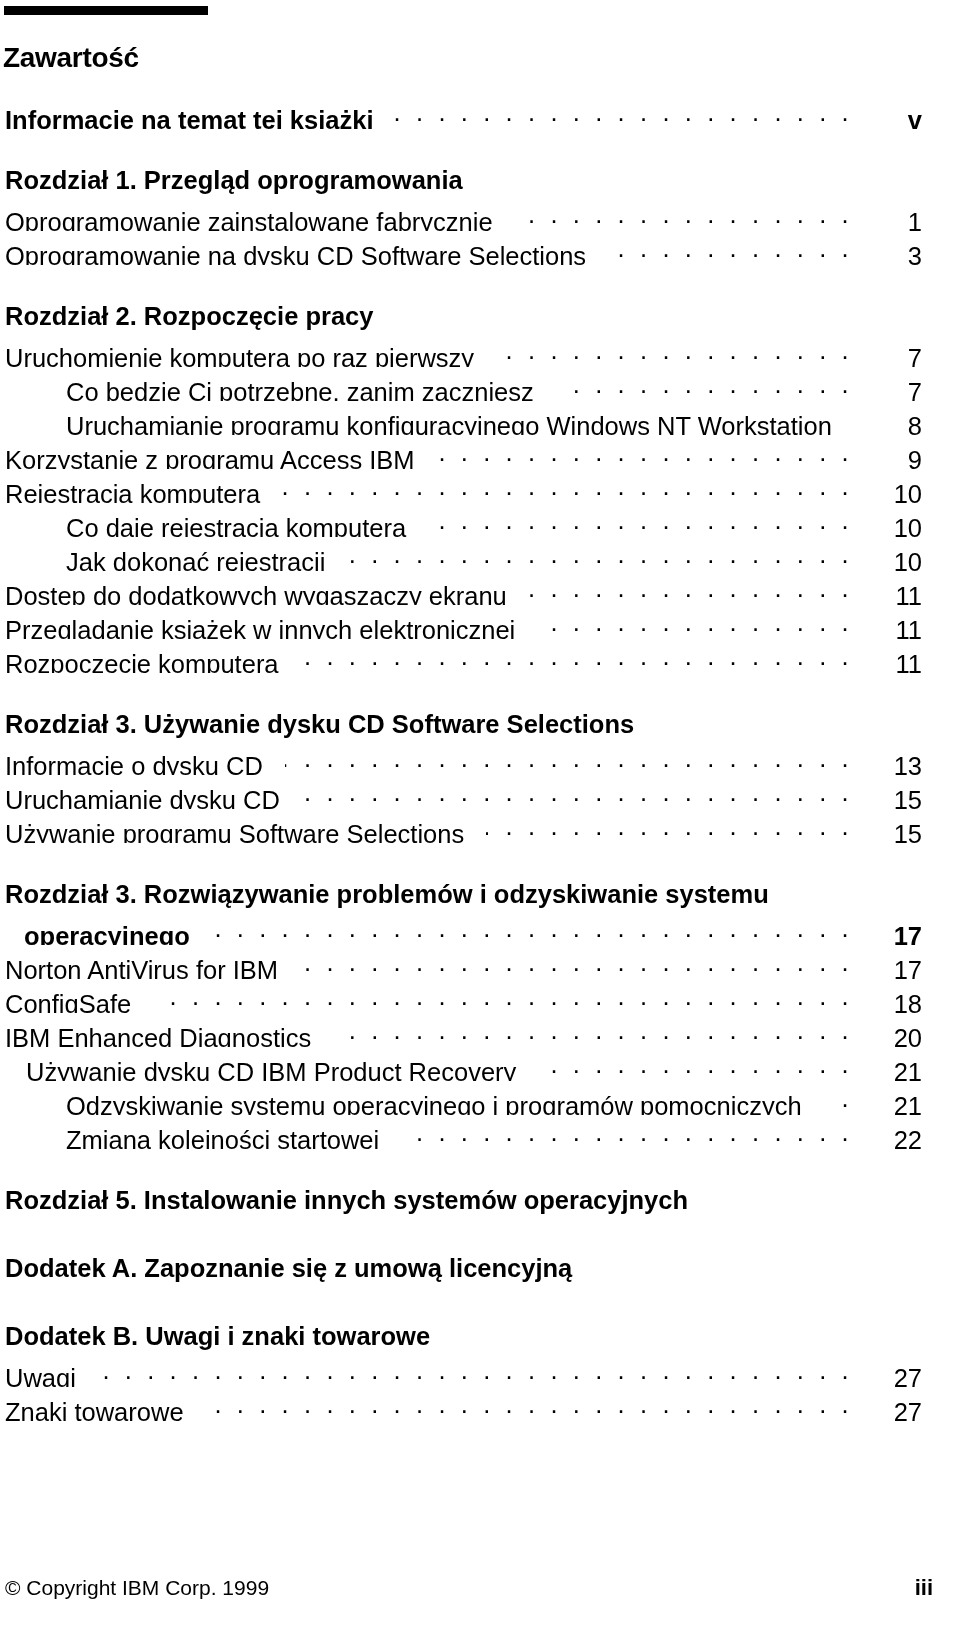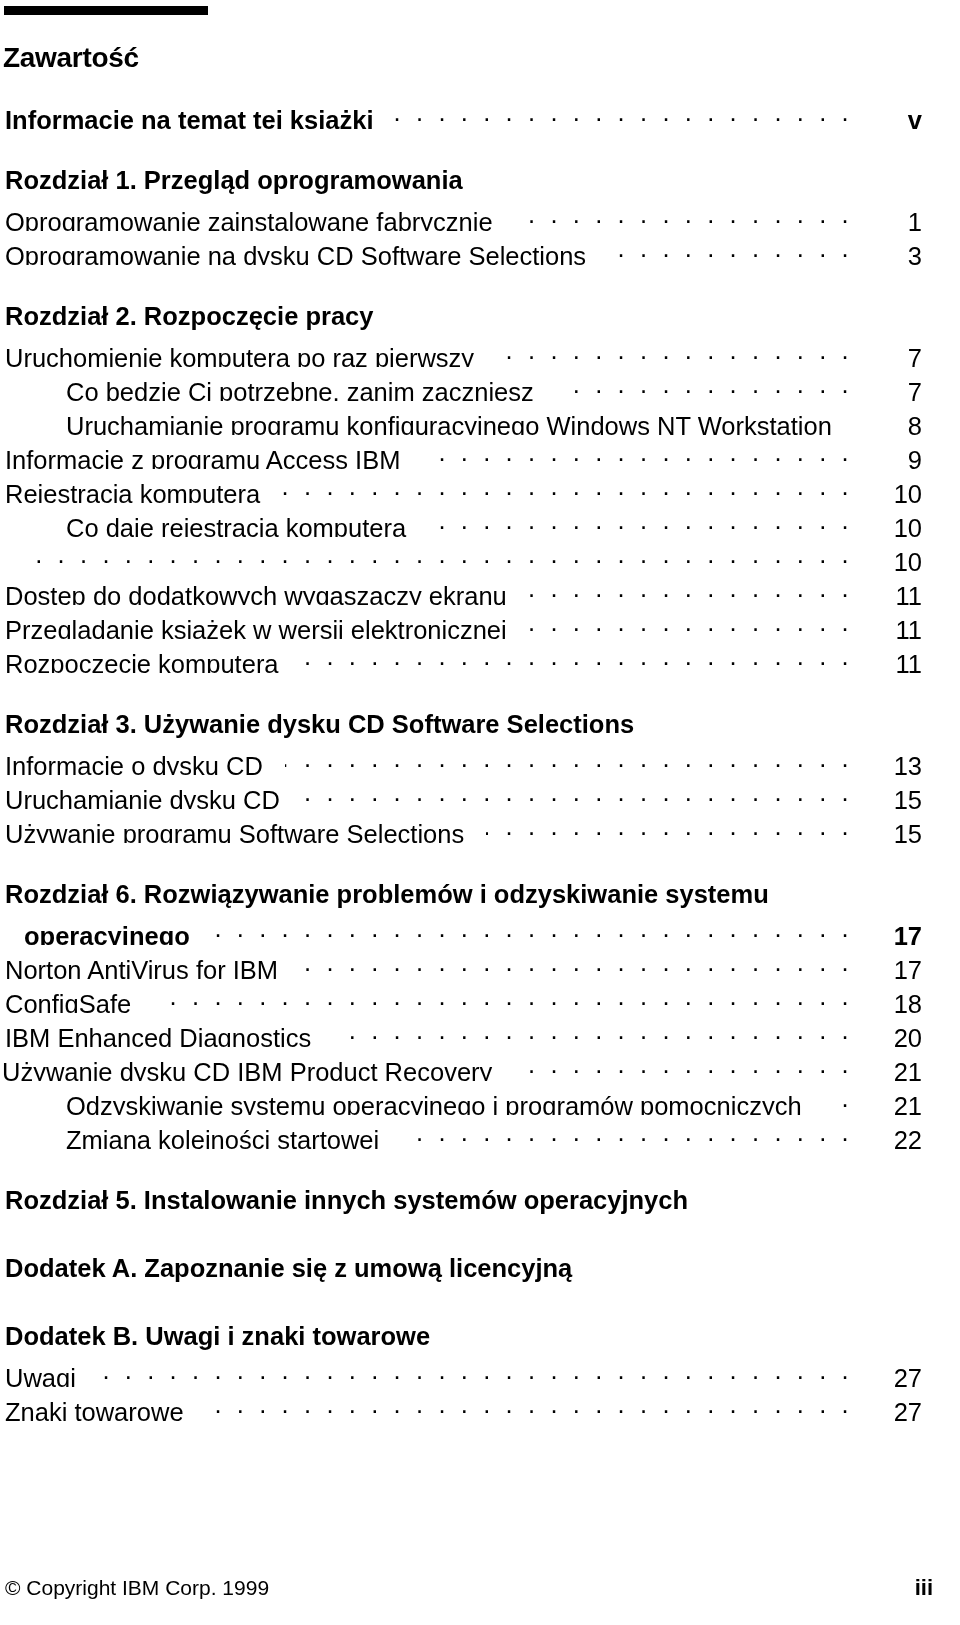--- a/index.html
+++ b/index.html
@@ -67,21 +67,21 @@
     overflow: hidden;
   }
   .entry.spacer-before { margin-top: 34px; flex-direction: column; }
   .entry.bold { font-weight: bold; }
 
   .entry .label {
     flex: 0 0 auto;
     padding-left: 5px;
   }
   .entry.ind0 .label { padding-left: 5px; }
-  .entry.ind-h  .label { padding-left: 2px; }
+  .entry.ind-h  .label { padding-left: 26px; }
   .entry.ind1  .label { padding-left: 66px; }
   .entry.ind2  .label { padding-left: 24px; }
 
   .entry .gap {
     flex: 0 0 auto;
     width: 22px;
   }
 
   .entry .leader {
     flex: 1 1 auto;
@@ -191,21 +191,21 @@
         </span>
         <span class="pageno">7</span>
       </div>
       <div class="entry ind1 noleader">
         <span class="label">Uruchamianie programu konfiguracyjnego Windows NT Workstation</span>
         <span class="gap"></span>
         <span class="leader"></span>
         <span class="pageno">8</span>
       </div>
       <div class="entry ind0">
-        <span class="label">Informacje z programu Access IBM</span>
+        <span class="label">Korzystanie z programu Access IBM</span>
         <span class="gap"></span>
         <span class="leader">
           <span class="dots">.   .   .   .   .   .   .   .   .   .   .   .   .   .   .   .   .   .   .   .   .   .   .   .   .   .   .   .   .   .   .   .   .   .   .   .   .   .   .   .   .   .   .   .   .   .   .   .   .   .   .   .   .   .   .   .   .   .   .   .   </span>
         </span>
         <span class="pageno">9</span>
       </div>
       <div class="entry ind0">
         <span class="label">Rejestracja komputera</span>
         <span class="gap"></span>
         <span class="leader">
@@ -215,36 +215,37 @@
       </div>
       <div class="entry ind1">
         <span class="label">Co daje rejestracja komputera</span>
         <span class="gap"></span>
         <span class="leader">
           <span class="dots">.   .   .   .   .   .   .   .   .   .   .   .   .   .   .   .   .   .   .   .   .   .   .   .   .   .   .   .   .   .   .   .   .   .   .   .   .   .   .   .   .   .   .   .   .   .   .   .   .   .   .   .   .   .   .   .   .   .   .   .   </span>
         </span>
         <span class="pageno">10</span>
       </div>
       <div class="entry ind1">
+        <span class="label">Jak dokonać rejestracji</span>
         <span class="gap"></span>
         <span class="leader">
           <span class="dots">.   .   .   .   .   .   .   .   .   .   .   .   .   .   .   .   .   .   .   .   .   .   .   .   .   .   .   .   .   .   .   .   .   .   .   .   .   .   .   .   .   .   .   .   .   .   .   .   .   .   .   .   .   .   .   .   .   .   .   .   </span>
         </span>
         <span class="pageno">10</span>
       </div>
       <div class="entry ind0">
         <span class="label">Dostęp do dodatkowych wygaszaczy ekranu</span>
         <span class="gap"></span>
         <span class="leader">
           <span class="dots">.   .   .   .   .   .   .   .   .   .   .   .   .   .   .   .   .   .   .   .   .   .   .   .   .   .   .   .   .   .   .   .   .   .   .   .   .   .   .   .   .   .   .   .   .   .   .   .   .   .   .   .   .   .   .   .   .   .   .   .   </span>
         </span>
         <span class="pageno">11</span>
       </div>
       <div class="entry ind0">
-        <span class="label">Przeglądanie książek w wersji elektronicznej</span>
+        <span class="label">Przeglądanie książek w innych elektronicznej</span>
         <span class="gap"></span>
         <span class="leader">
           <span class="dots">.   .   .   .   .   .   .   .   .   .   .   .   .   .   .   .   .   .   .   .   .   .   .   .   .   .   .   .   .   .   .   .   .   .   .   .   .   .   .   .   .   .   .   .   .   .   .   .   .   .   .   .   .   .   .   .   .   .   .   .   </span>
         </span>
         <span class="pageno">11</span>
       </div>
       <div class="entry ind0">
         <span class="label">Rozpoczęcie komputera</span>
         <span class="gap"></span>
         <span class="leader">
@@ -278,21 +279,21 @@
       </div>
       <div class="entry ind0">
         <span class="label">Używanie programu Software Selections</span>
         <span class="gap"></span>
         <span class="leader">
           <span class="dots">.   .   .   .   .   .   .   .   .   .   .   .   .   .   .   .   .   .   .   .   .   .   .   .   .   .   .   .   .   .   .   .   .   .   .   .   .   .   .   .   .   .   .   .   .   .   .   .   .   .   .   .   .   .   .   .   .   .   .   .   </span>
         </span>
         <span class="pageno">15</span>
       </div>
       <div class="entry ind0 bold noleader spacer-before">
-        <span class="label">Rozdział 6.  Rozwiązywanie problemów i odzyskiwanie systemu</span>
+        <span class="label">Rozdział 3.  Rozwiązywanie problemów i odzyskiwanie systemu</span>
         <span class="gap"></span>
         <span class="leader"></span>
         <span class="pageno"></span>
       </div>
       <div class="entry ind2 bold">
         <span class="label">operacyjnego</span>
         <span class="gap"></span>
         <span class="leader">
           <span class="dots">.   .   .   .   .   .   .   .   .   .   .   .   .   .   .   .   .   .   .   .   .   .   .   .   .   .   .   .   .   .   .   .   .   .   .   .   .   .   .   .   .   .   .   .   .   .   .   .   .   .   .   .   .   .   .   .   .   .   .   .   </span>
         </span>

